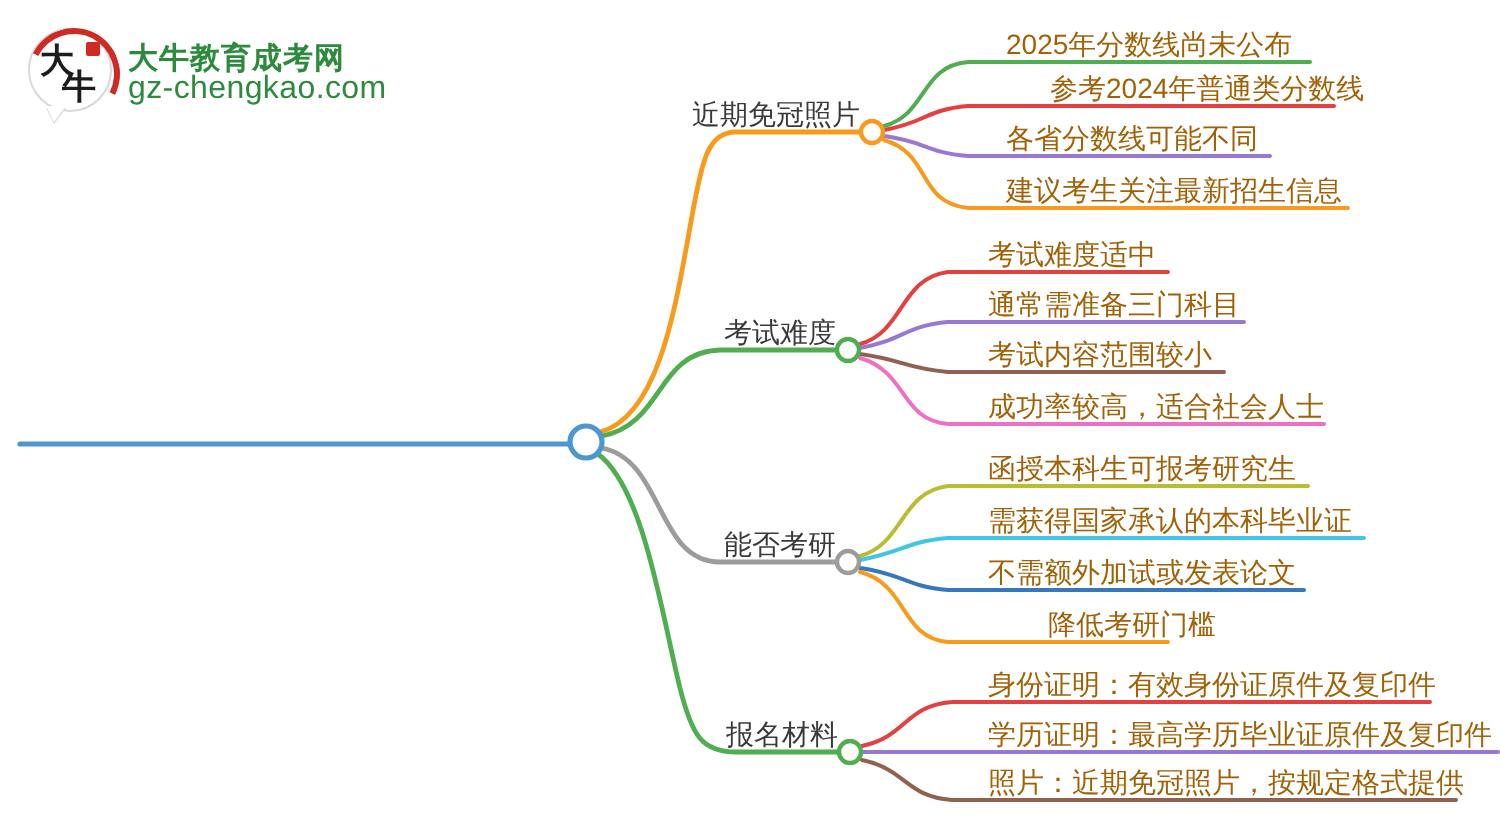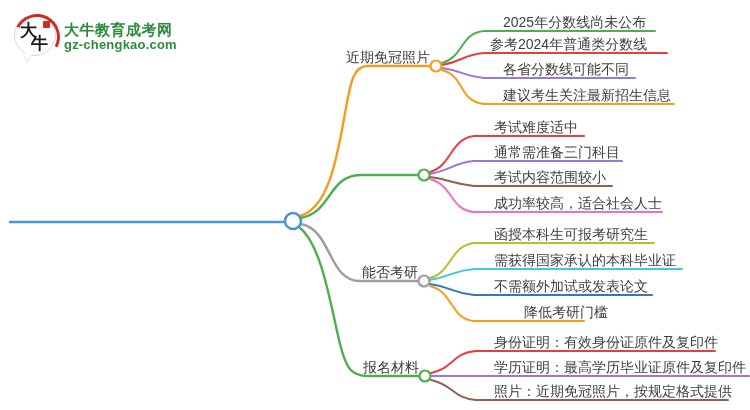--- a/index.html
+++ b/index.html
@@ -7,21 +7,21 @@
     position:relative;
     width:750px;height:410px;
     background:#ffffff;
     overflow:hidden;
     font-family:"Liberation Sans","DejaVu Sans",sans-serif;
   }
   svg.wires{position:absolute;left:0;top:0;}
   .txt{
     position:absolute;
     white-space:nowrap;
-    color:#404040;
+    color:#a16207;
     font-size:14px;
     line-height:18px;
   }
   .root-label{
     left:10px;top:198px;
     font-size:14px;
     letter-spacing:-0.2px;
     color:#383838;
   }
   .branch-label{
@@ -54,21 +54,21 @@
     position:absolute;left:8px;bottom:-6px;width:0;height:0;
     border-left:4px solid transparent;border-right:6px solid transparent;
     border-top:8px solid #fff;
     filter:drop-shadow(0 1px 0 #d8d8d8);
   }
   .logo-text{margin-left:8px;padding-top:8px;}
   .logo-title{
     color:#2e8b3e;font-weight:bold;font-size:15px;letter-spacing:0.5px;line-height:16px;
   }
   .logo-url{
-    color:#2e8b3e;font-weight:bold;font-size:13px;line-height:14px;letter-spacing:0.2px;
+    color:#2e8b3e;font-weight:normal;font-size:16px;line-height:14px;letter-spacing:0.2px;
   }
 </style>
 </head>
 <body>
 
 <div class="stage">
 
   <svg class="wires" width="750" height="410" viewBox="0 0 750 410">
     <g fill="none" stroke-linecap="round">
 
@@ -115,25 +115,26 @@
       <div class="logo-tail"></div>
     </div>
     <div class="logo-text">
       <div class="logo-title">大牛教育成考网</div>
       <div class="logo-url">gz-chengkao.com</div>
     </div>
   </div>
 
 
   <div class="txt branch-label" style="left:320px;top:48px;">近期免冠照片</div>
+  <div class="txt branch-label" style="left:308px;top:157px;">考试难度</div>
   <div class="txt branch-label" style="left:308px;top:263px;">能否考研</div>
   <div class="txt branch-label" style="left:309px;top:358px;">报名材料</div>
 
   <div class="txt leaf-label" style="left:503px;top:13px;">2025年分数线尚未公布</div>
-  <div class="txt leaf-label" style="left:490px;top:35px;">参考2024年普通类分数线</div>
+  <div class="txt leaf-label" style="left:525px;top:35px;">参考2024年普通类分数线</div>
   <div class="txt leaf-label" style="left:503px;top:60px;">各省分数线可能不同</div>
   <div class="txt leaf-label" style="left:503px;top:86px;">建议考生关注最新招生信息</div>
 
   <div class="txt leaf-label" style="left:494px;top:118px;">考试难度适中</div>
   <div class="txt leaf-label" style="left:494px;top:143px;">通常需准备三门科目</div>
   <div class="txt leaf-label" style="left:494px;top:168px;">考试内容范围较小</div>
   <div class="txt leaf-label" style="left:494px;top:194px;">成功率较高，适合社会人士</div>
 
   <div class="txt leaf-label" style="left:494px;top:225px;">函授本科生可报考研究生</div>
   <div class="txt leaf-label" style="left:494px;top:251px;">需获得国家承认的本科毕业证</div>

